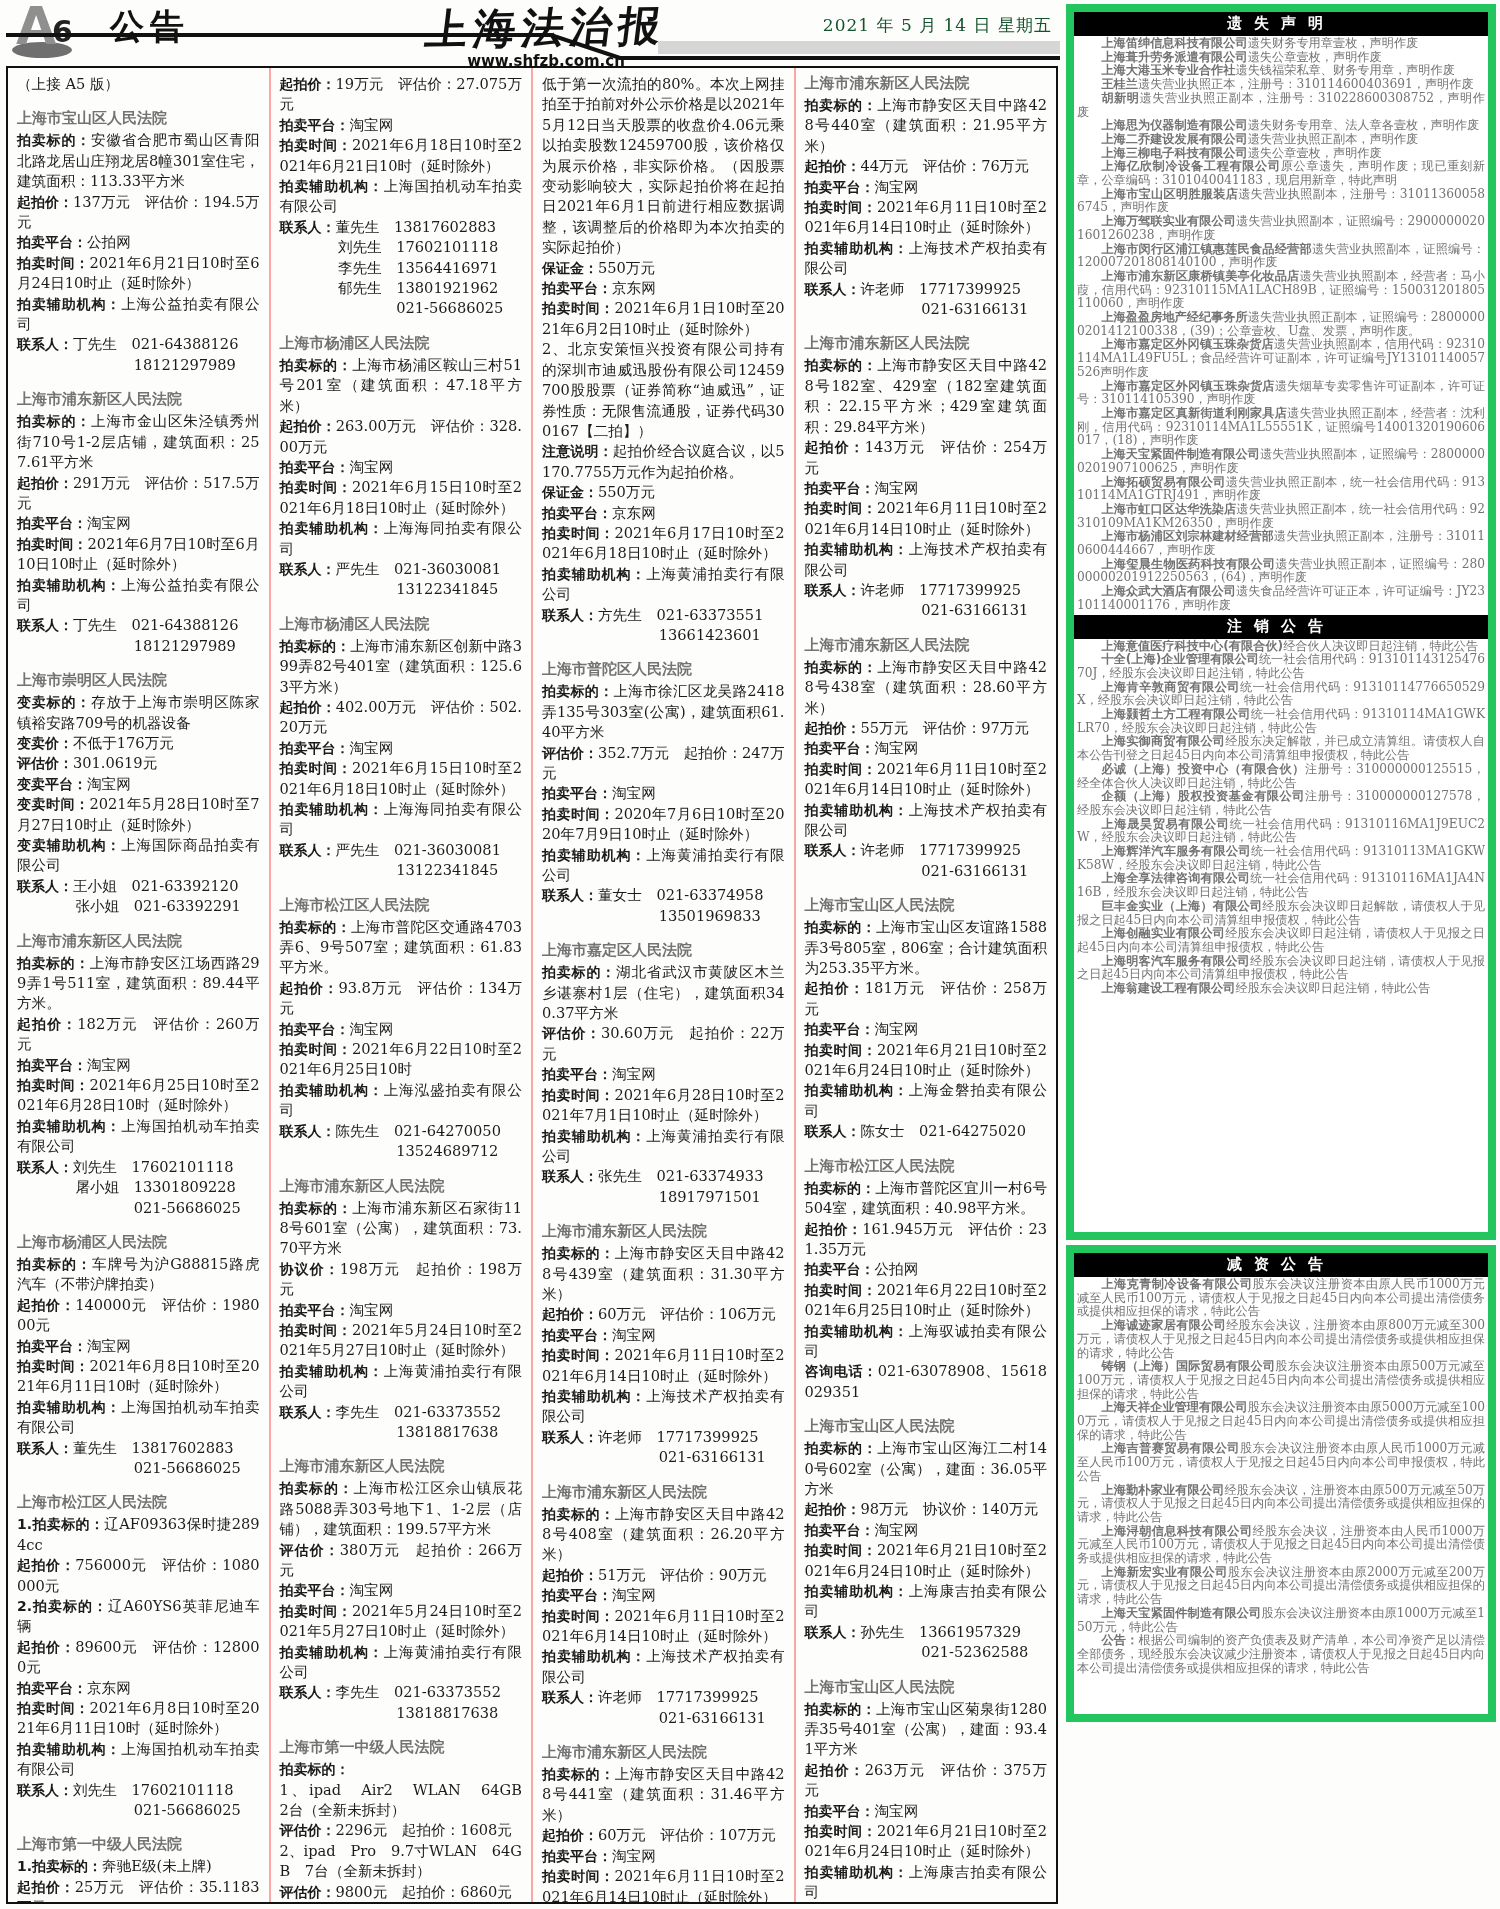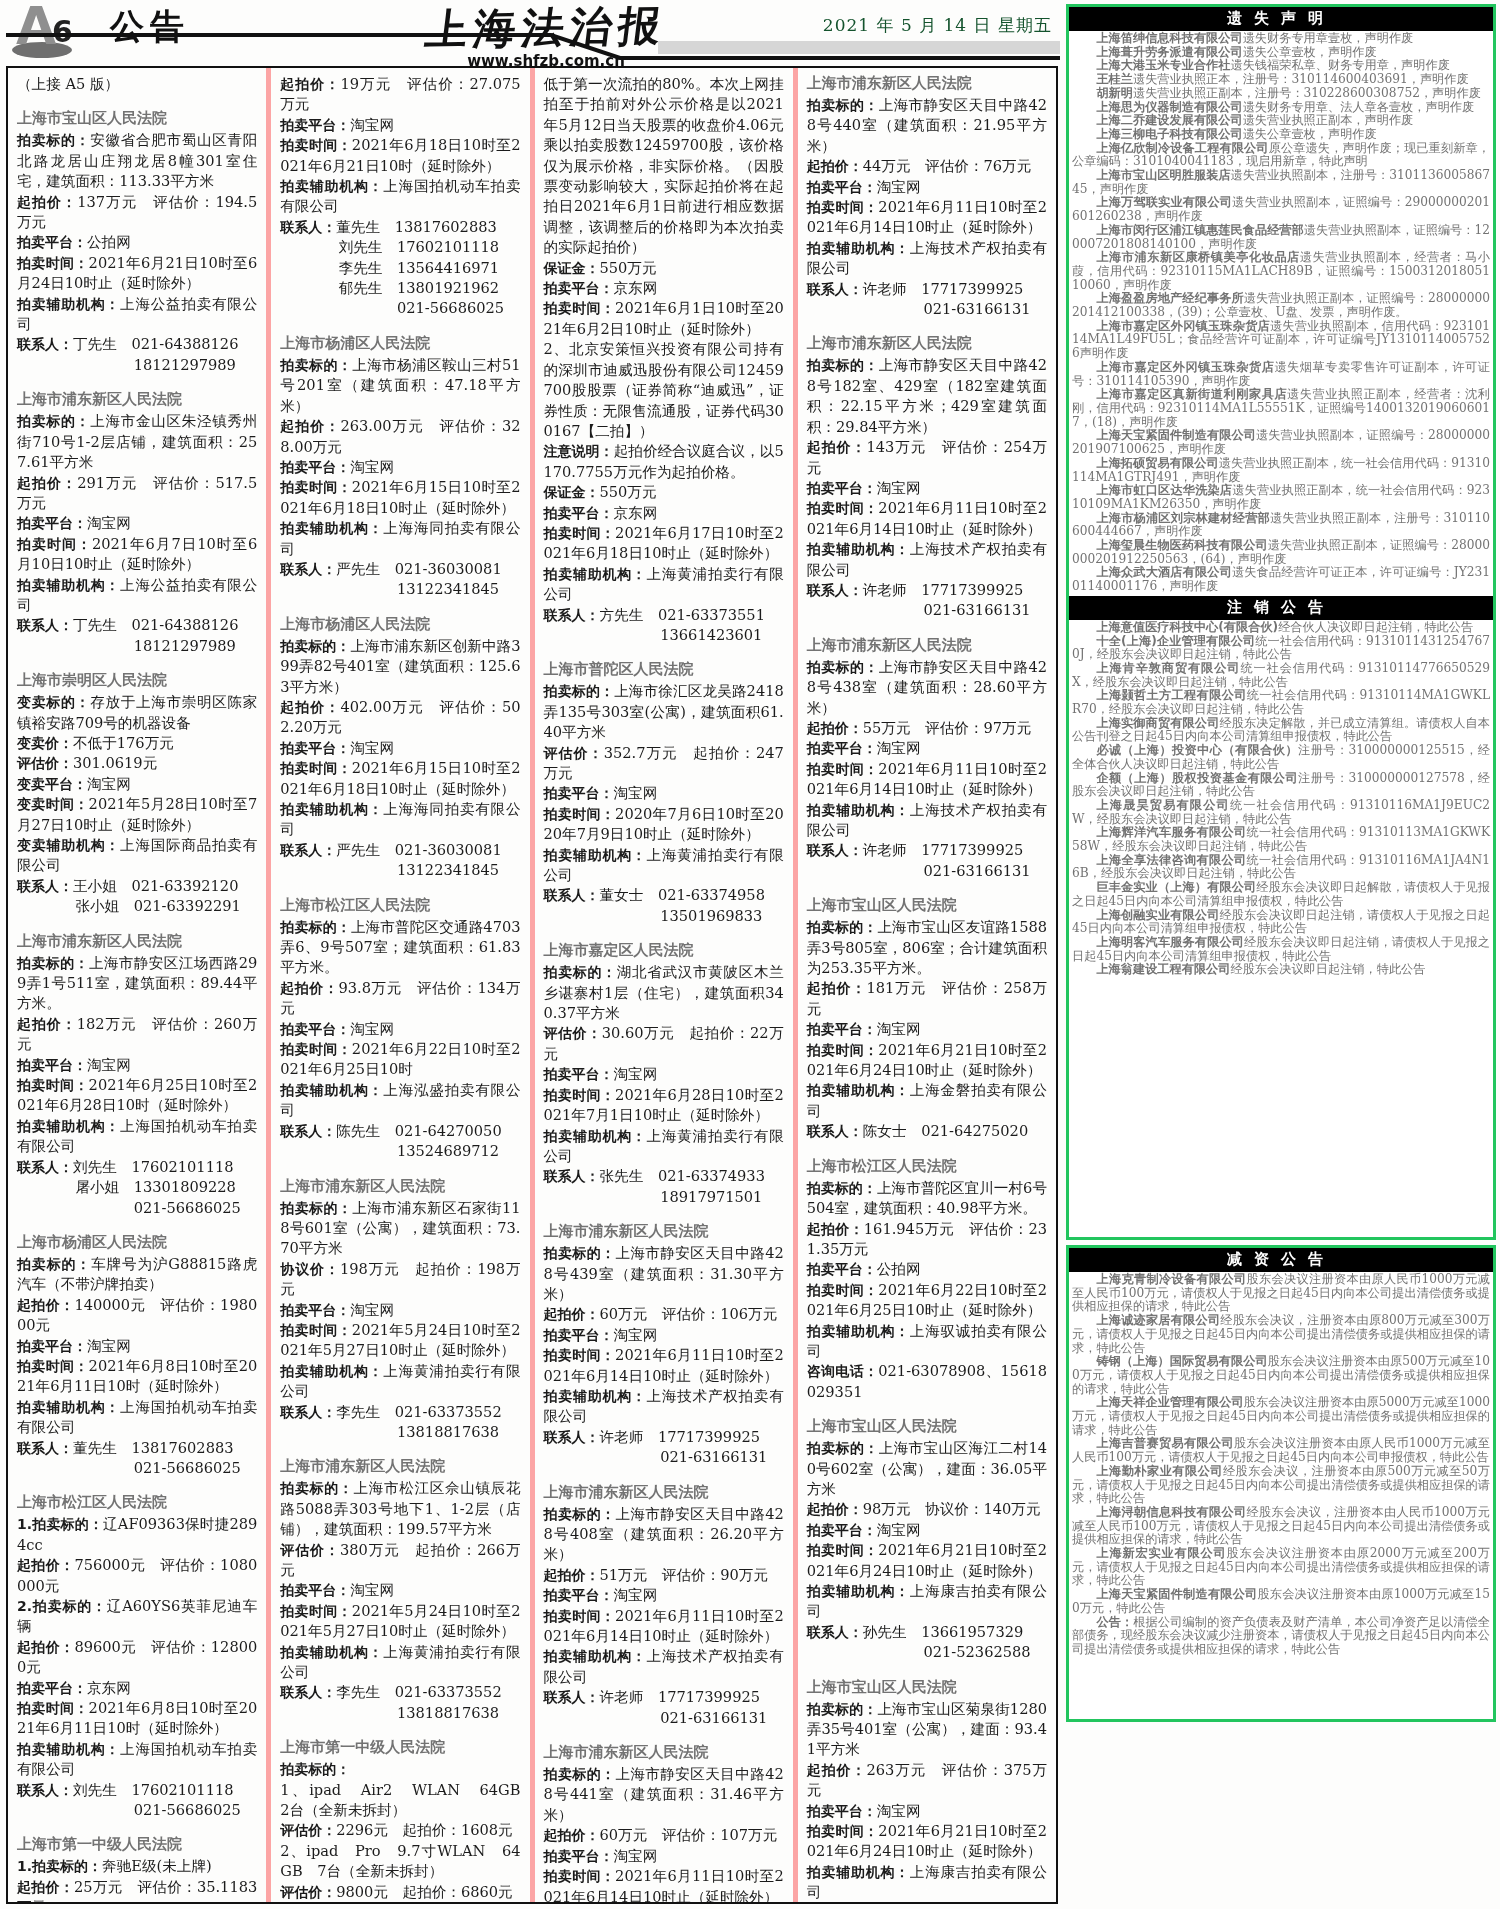--- a/index.html
+++ b/index.html
@@ -14,30 +14,30 @@
   .section-title{position:absolute;left:104px;top:4px;font:900 34px "DejaVu Sans","Liberation Sans",sans-serif;letter-spacing:6px;color:#111;}
   .masthead{position:absolute;left:330px;top:0;width:420px;text-align:center;}
   .masthead .mtitle{font-weight:900;font-size:42px;letter-spacing:6px;transform:skewX(-8deg) rotate(-1deg);display:inline-block;font-family:"DejaVu Serif",serif;color:#111;}
   .masthead .msite{font:700 15px "DejaVu Sans","Liberation Sans",sans-serif;margin-top:-4px;color:#111;}
   .graybar{position:absolute;left:652px;top:41px;width:402px;height:13px;background:#d6d6d6;}
   .dateline{position:absolute;right:8px;top:14px;font-size:17px;letter-spacing:1px;color:#14532d;}
   .rulesvg{position:absolute;left:0;top:0;}
   
   .main-box{position:absolute;left:6px;top:66px;width:1052px;height:1838px;border:2px solid #111;
             box-sizing:border-box;display:flex;background:#fdfdfc;}
-  .col{flex:1 1 0;padding:6px 9px 4px 9px;overflow:hidden;border-right:5px solid #fca5a5;min-width:0;}
+  .col{flex:1 1 0;padding:6px 9px 4px 9px;overflow:hidden;border-right:2px solid #fca5a5;min-width:0;}
   .col:last-child{border-right:none;}
   .block{margin:0 0 15px 0;}
   .block:first-child{margin-top:0;}
   .court{font:bold 15px "DejaVu Sans","Liberation Sans",sans-serif;margin:0 0 2px 0;color:#737373;}
   .ln{font-size:14.6px;line-height:20.4px;margin:0;text-align:justify;word-break:break-all;}
   .lbl{font-family:"DejaVu Sans","Liberation Sans",sans-serif;font-weight:bold;font-size:14px;}
   
   .sidebar{position:absolute;left:1066px;top:4px;width:430px;}
-  .side-box{border:3px solid #22c55e;box-sizing:border-box;background:#fff;overflow:hidden;margin-bottom:5px;}
+  .side-box{border:8px solid #22c55e;box-sizing:border-box;background:#fff;overflow:hidden;margin-bottom:5px;}
   .side-box.b1{height:1236px;}
   .side-box.b2{height:477px;}
   .side-head{background:#000;color:#fff;text-align:center;
              font:bold 15px "DejaVu Sans","Liberation Sans",sans-serif;letter-spacing:12px;padding:2px 0 3px 0;}
   .side-inner{padding:1px 3px 2px 3px;}
   .entry{font-size:12.2px;line-height:13.7px;margin:0;text-align:justify;text-indent:2em;word-break:break-all;color:#737373;}
   .entry b{font-family:"DejaVu Sans","Liberation Sans",sans-serif;font-weight:bold;}
 </style>
 </head>
 <body>

